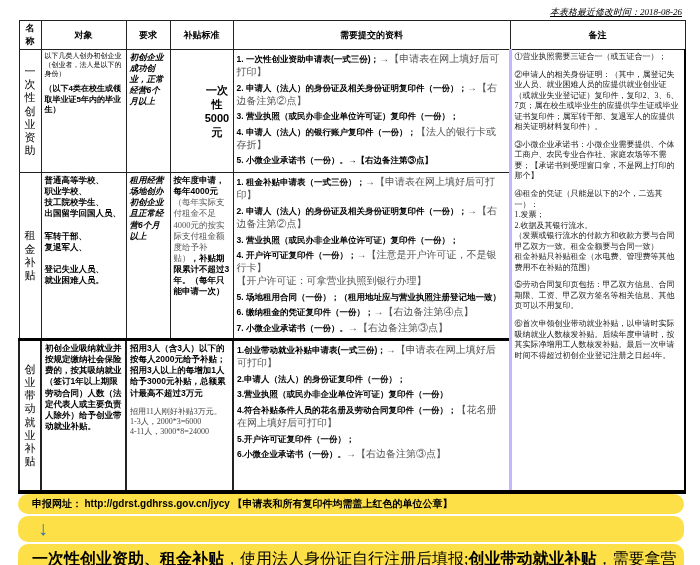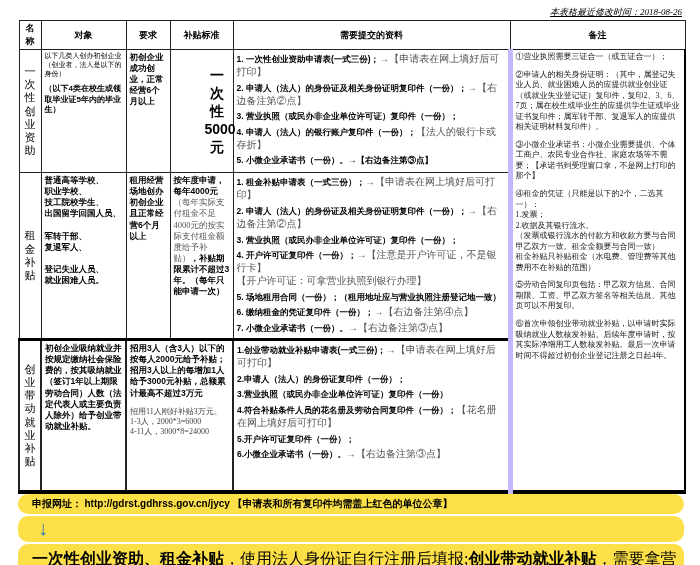--- a/index.html
+++ b/index.html
@@ -15,30 +15,30 @@
   .guide th{border:1px solid #222;font-size:9px;font-weight:bold;padding:1px 2px;background:#fff;}
   .guide td{border:1px solid #222;padding:2px 3px;vertical-align:top;font-size:8.5px;line-height:1.3;}
 
   .vname{width:1em;margin:13px auto;word-break:break-all;font-weight:normal;font-size:11px;line-height:1.2;text-align:center;}
   td.name-cell{vertical-align:middle;text-align:center;}
 
   .t-intro{font-size:7px;line-height:1.25;margin:0 0 6px 0;}
   .t-note{font-size:8px;font-weight:bold;line-height:1.3;margin:0;}
   .pre{white-space:pre-line;}
   .bold{font-weight:bold;}
-  .req{font-weight:bold;}
-  td.std-center{vertical-align:middle;text-align:center;font-size:14px;font-weight:bold;padding-left:34px;}
+  .req{font-weight:bold;font-style:italic;}
+  td.std-center{vertical-align:middle;text-align:center;font-size:11px;font-weight:bold;padding-left:34px;}
   .kai{font-family:"Liberation Serif",serif;color:#555;font-weight:normal;}
   .std-note{font-family:"Liberation Serif",serif;color:#444;white-space:pre-line;margin-top:8px;font-size:8px;}
 
   .mat-item{white-space:pre-line;margin:0 0 2.5px 0;}
   .mat-item .m{font-weight:bold;font-size:8.5px;}
   .mat-item .n{font-family:"Liberation Serif",serif;color:#555;font-size:10px;}
 
-  td.remarks{border-left:5px solid #c4b5fd;border-right:2px solid #000;font-family:"Liberation Serif",serif;}
+  td.remarks{border-left:3px solid #c4b5fd;border-right:2px solid #000;font-family:"Liberation Serif",serif;}
   .rk{margin:0 0 7px 0;font-size:8px;line-height:1.32;color:#1a1a1a;white-space:pre-line;}
 
   tr.r3 td{border-top:3px solid #000;border-left-width:2px;border-right-width:2px;}
 
   .foot-note{font-size:10px;margin:5px 0 4px 20px;}
   .em-bu{font-weight:bold;text-decoration:underline;}
 
   .blue{background:#fde047;border-radius:10px;}
   .apply-row{font-size:10px;padding:3px 6px 3px 14px;margin-bottom:2px;font-family:"Liberation Serif",serif;}
   .apply-row .lbl{font-weight:bold;}

